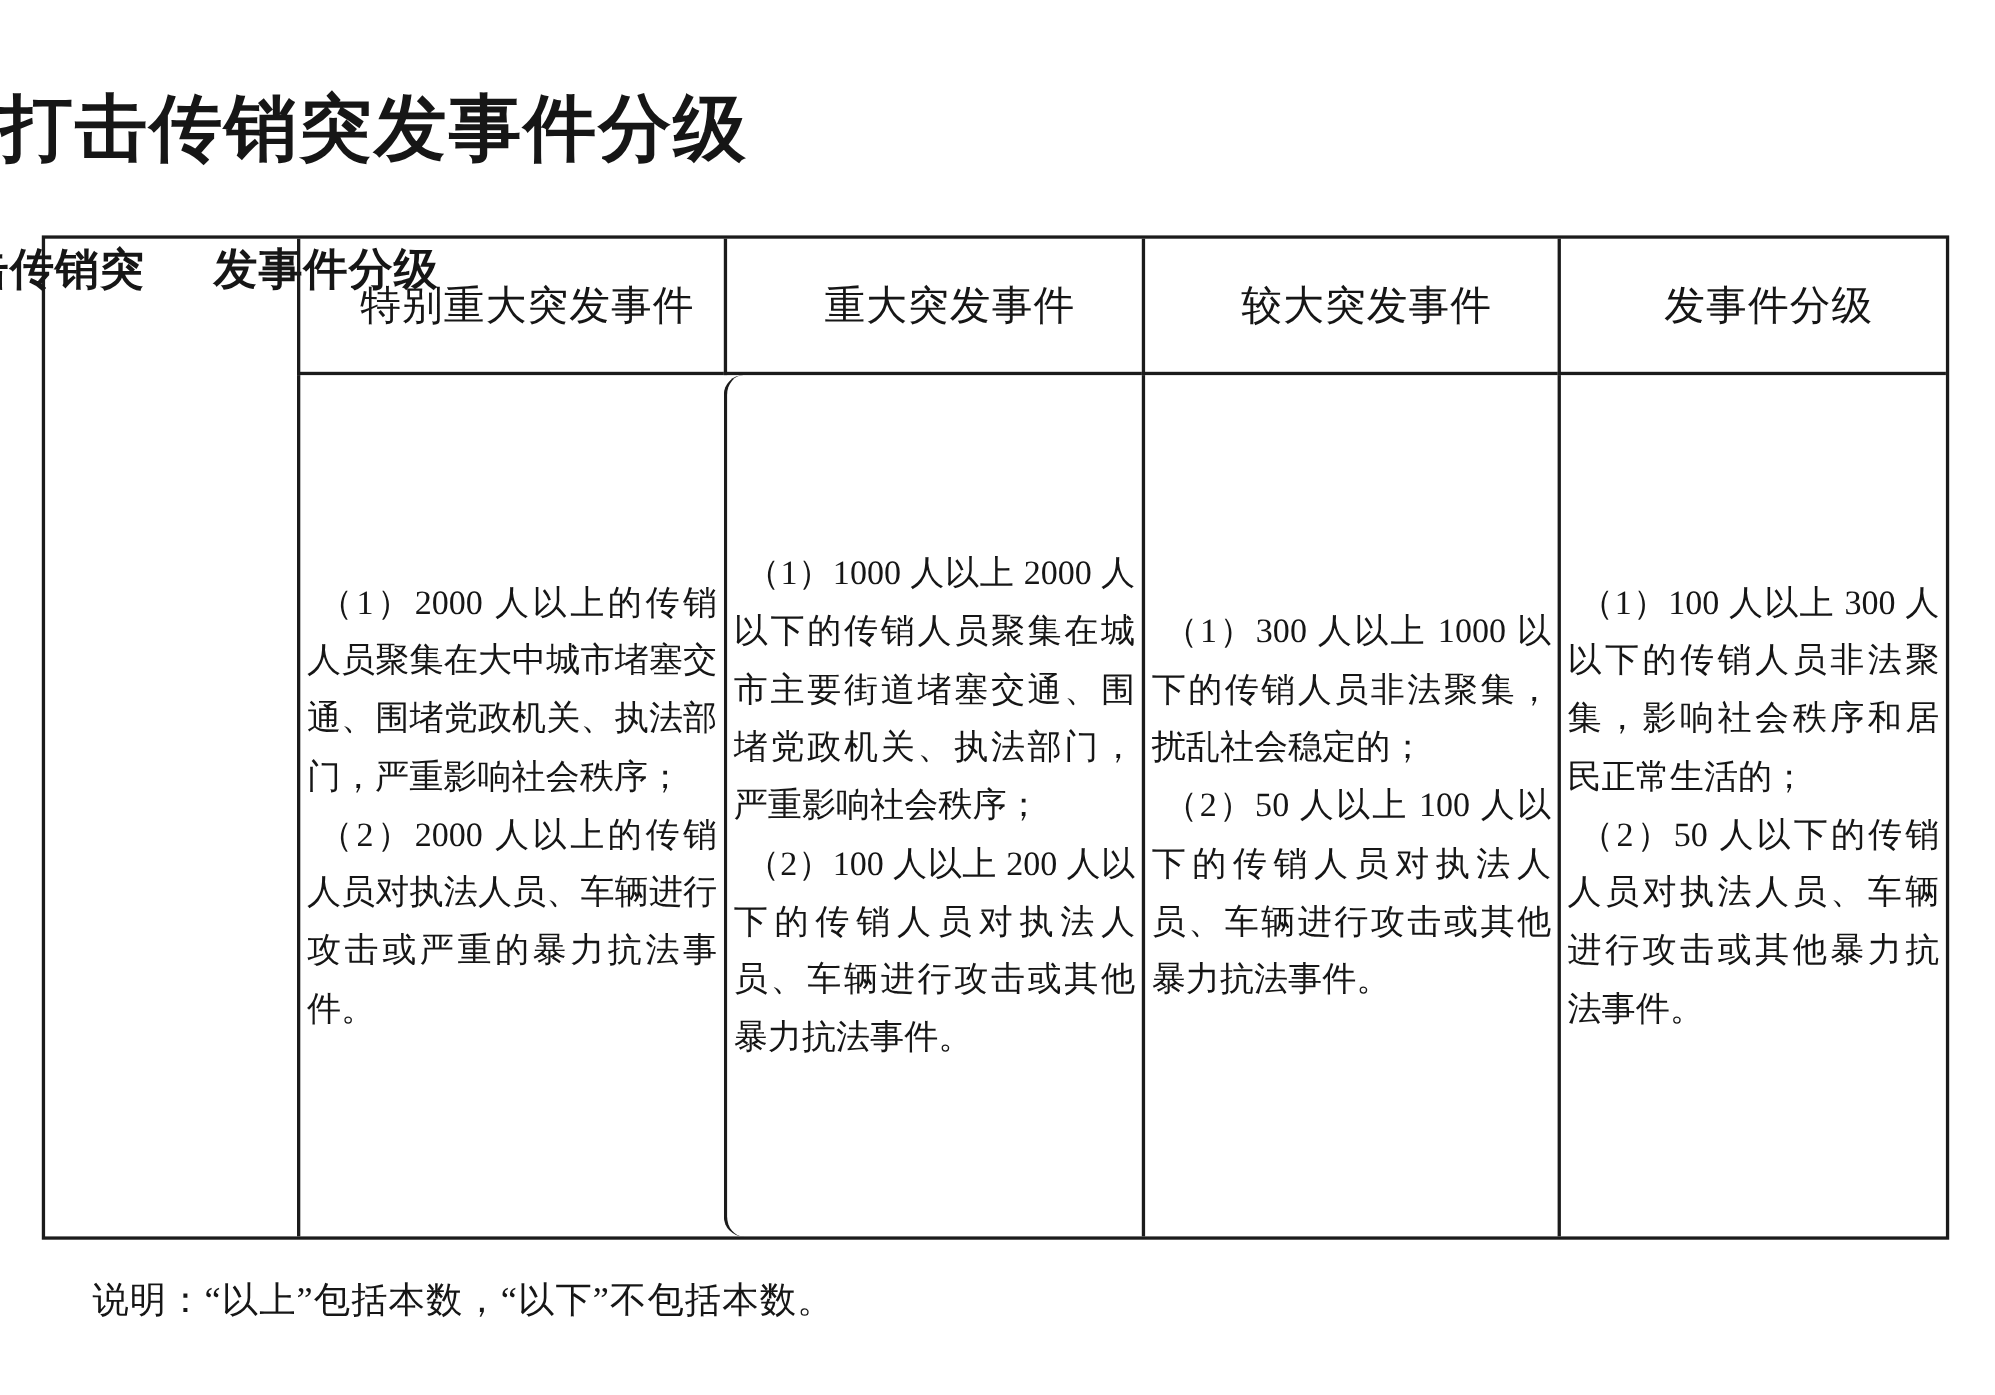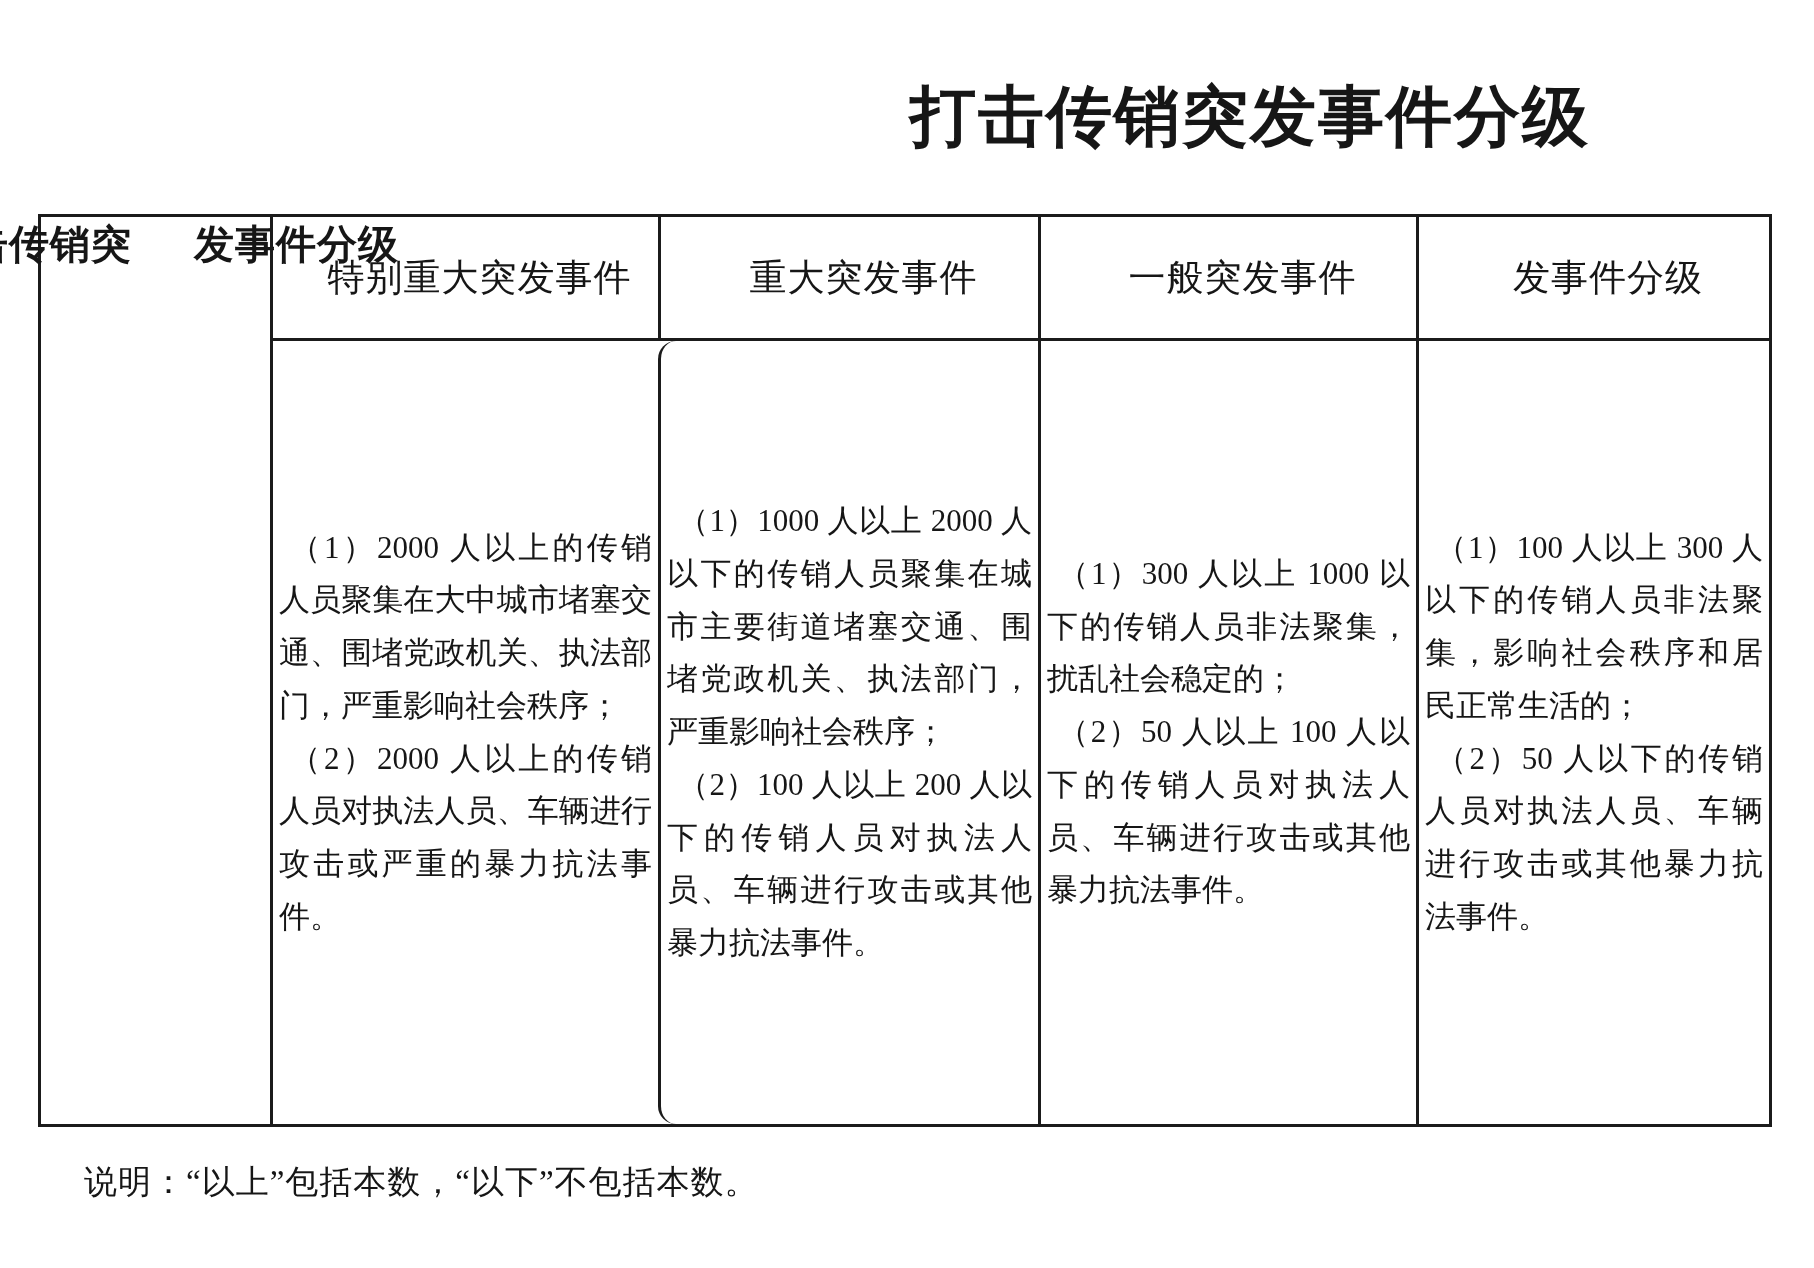--- a/index.html
+++ b/index.html
@@ -13,21 +13,21 @@
     background: #ffffff;
     color: #161616;
     font-family: "Liberation Serif", "DejaVu Serif", serif;
     overflow: hidden;
   }
   .doc-title {
     position: absolute;
     top: 72px;
     left: 0;
     width: 1590px;
-    text-align: right;
+    text-align: left;
     font-size: 66px;
     font-weight: bold;
     letter-spacing: 2px;
     white-space: nowrap;
   }
   .grade-table {
     position: absolute;
     left: 38px;
     top: 214px;
     width: 1734px;
@@ -103,21 +103,21 @@
 
 <div class="grade-table">
 
   <div class="cell row-label-cell">
     <div class="row-label-line">打击传销突</div>
     <div class="row-label-line">发事件分级</div>
   </div>
 
   <div class="cell th" style="grid-column:2; grid-row:1;">特别重大突发事件</div>
   <div class="cell th" style="grid-column:3; grid-row:1;">重大突发事件</div>
-  <div class="cell th" style="grid-column:4; grid-row:1;">一般突发事件</div>
+  <div class="cell th" style="grid-column:4; grid-row:1;">较大突发事件</div>
   <div class="cell th" style="grid-column:5; grid-row:1;">发事件分级</div>
 
   <div class="cell td" style="grid-column:2; grid-row:2;">
     <p>（1）2000 人以上的传销人员聚集在大中城市堵塞交通、围堵党政机关、执法部门，严重影响社会秩序；</p>
     <p>（2）2000 人以上的传销人员对执法人员、车辆进行攻击或严重的暴力抗法事件。</p>
   </div>
 
   <div class="cell td" style="grid-column:3; grid-row:2;border-radius:18px;">
     <p>（1）1000 人以上 2000 人以下的传销人员聚集在城市主要街道堵塞交通、围堵党政机关、执法部门，严重影响社会秩序；</p>
     <p>（2）100 人以上 200 人以下的传销人员对执法人员、车辆进行攻击或其他暴力抗法事件。</p>

